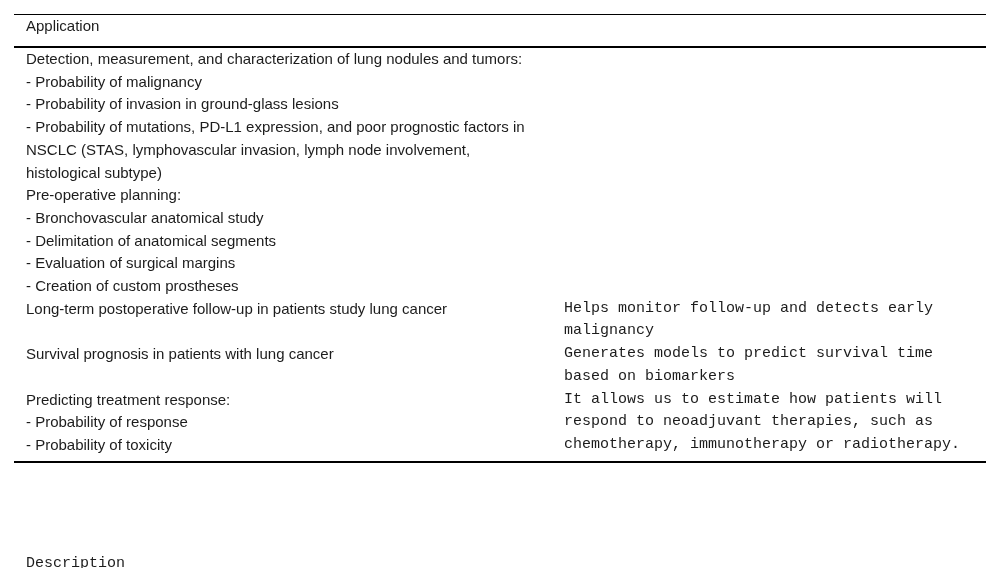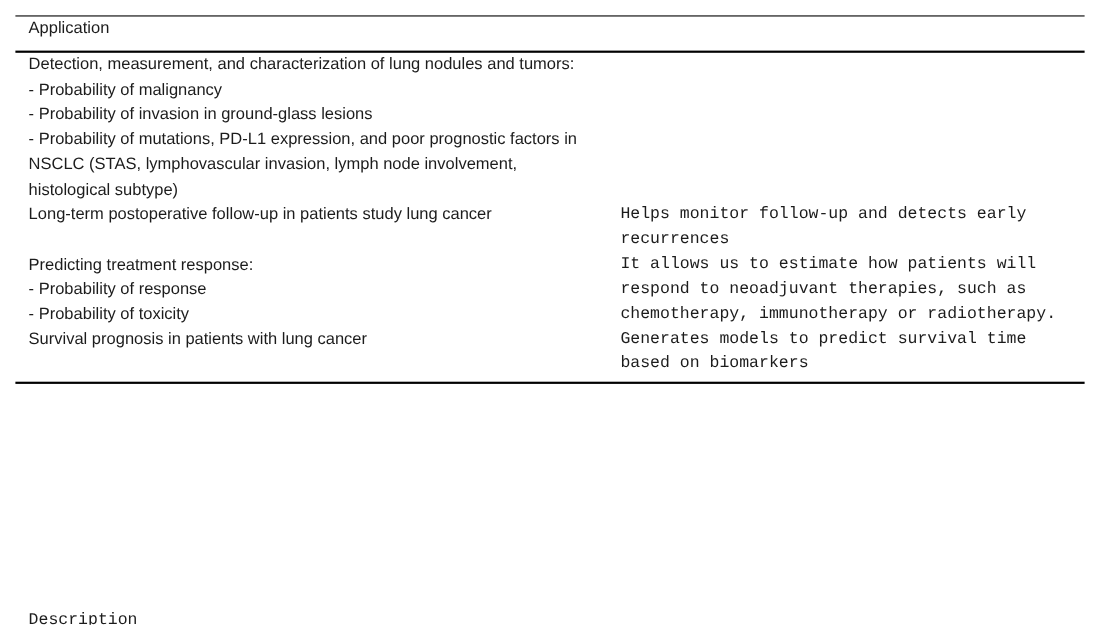--- a/index.html
+++ b/index.html
@@ -84,34 +84,39 @@
         <div class="cell col-app">Detection, measurement, and characterization of lung nodules and tumors:
 - Probability of malignancy
 - Probability of invasion in ground-glass lesions
 - Probability of mutations, PD-L1 expression, and poor prognostic factors in NSCLC (STAS, lymphovascular invasion, lymph node involvement, histological subtype)</div>
       </div>
 
       <div class="row">
       </div>
 
       <div class="row">
+        <div class="cell col-app">Pre-operative planning:
+- Bronchovascular anatomical study
+- Delimitation of anatomical segments
+- Evaluation of surgical margins
+- Creation of custom prostheses</div>
       </div>
 
       <div class="row">
         <div class="cell col-app">Long-term postoperative follow-up in patients study lung cancer</div>
-        <div class="cell col-desc">Helps monitor follow-up and detects early recurrences</div>
+        <div class="cell col-desc">Helps monitor follow-up and detects early malignancy</div>
+      </div>
+
+      <div class="row">
+        <div class="cell col-app">Survival prognosis in patients with lung cancer</div>
+        <div class="cell col-desc">Generates models to predict survival time based on biomarkers</div>
       </div>
 
       <div class="row">
         <div class="cell col-app">Predicting treatment response:
 - Probability of response
 - Probability of toxicity</div>
         <div class="cell col-desc">It allows us to estimate how patients will respond to neoadjuvant therapies, such as chemotherapy, immunotherapy or radiotherapy.</div>
       </div>
 
-      <div class="row">
-        <div class="cell col-app">Survival prognosis in patients with lung cancer</div>
-        <div class="cell col-desc">Generates models to predict survival time based on biomarkers</div>
-      </div>
-
     </div>
   </div>
 </div>
 
 </body></html>

